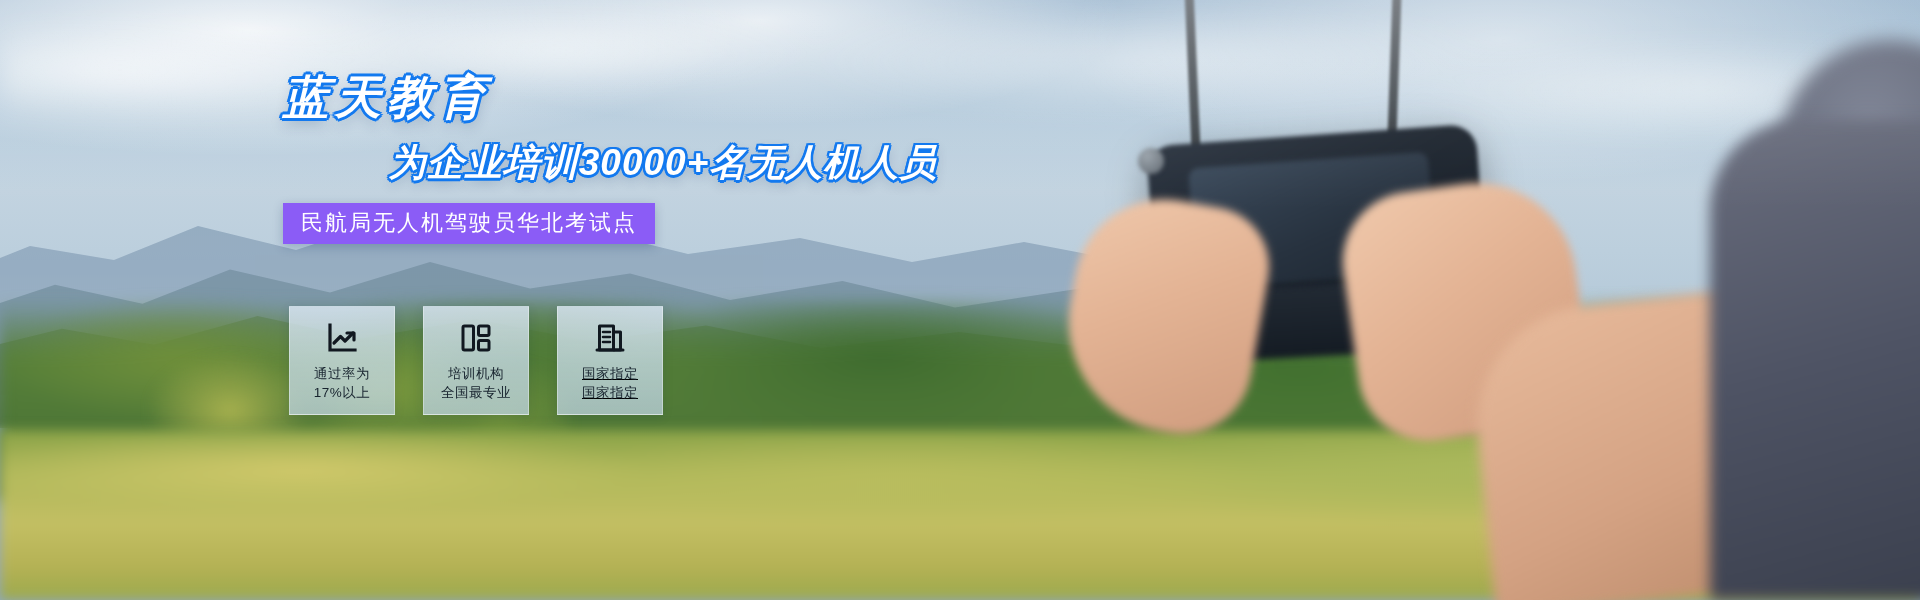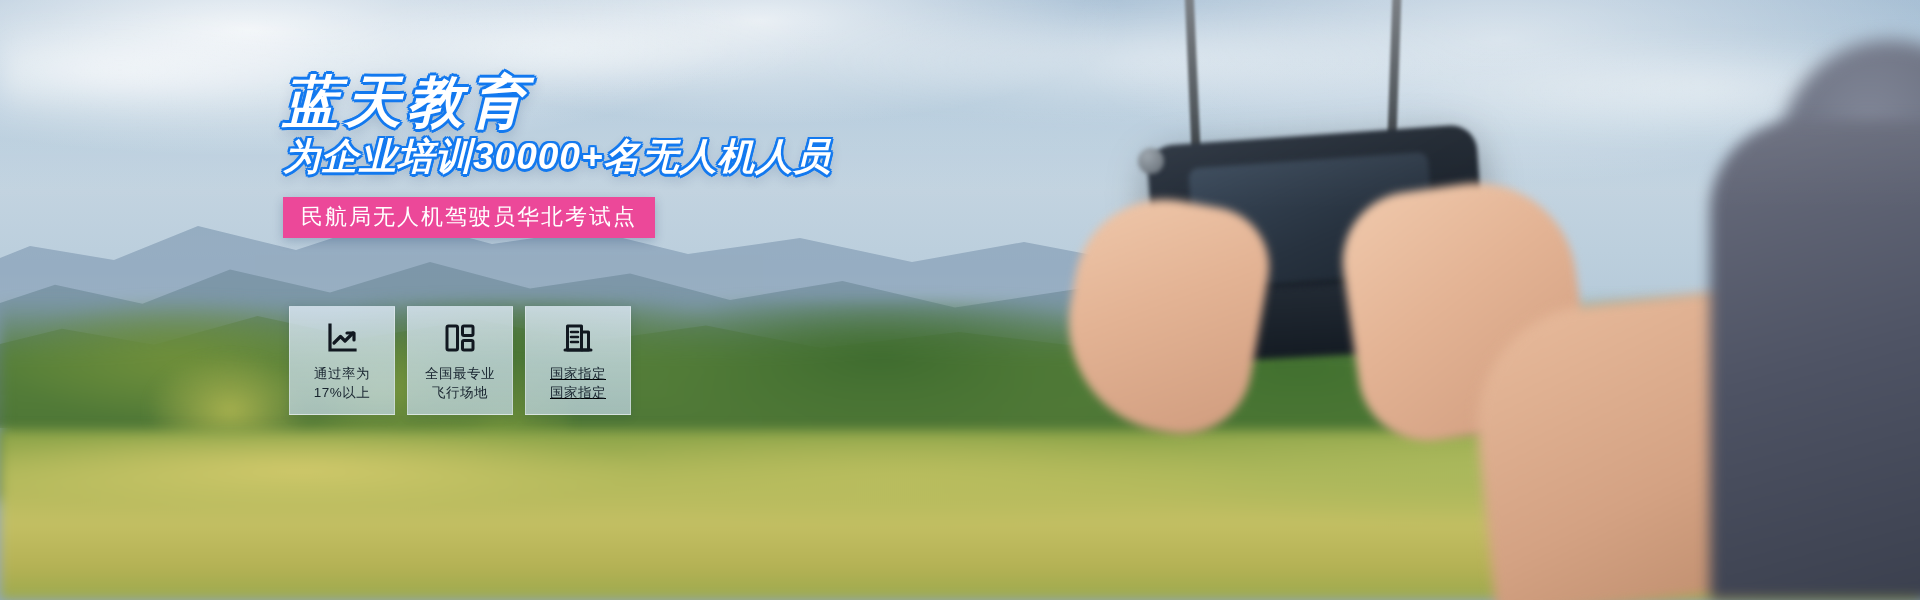--- a/index.html
+++ b/index.html
@@ -186,73 +186,74 @@
 
   
   .content {
     position: absolute;
     left: 283px;
     top: 74px;
     width: 760px;
   }
 
   .headline {
-    font-size: 56px;
+    font-size: 46px;
     line-height: 1;
     font-weight: 700;
     letter-spacing: 6px;
     color: #ffffff;
     font-style: italic;
     text-shadow:
       -2px -2px 0 #1379ef,  2px -2px 0 #1379ef,
       -2px  2px 0 #1379ef,  2px  2px 0 #1379ef,
       -3px  0   0 #1379ef,  3px  0   0 #1379ef,
        0   -3px 0 #1379ef,  0    3px 0 #1379ef,
        0 6px 14px rgba(0,40,90,.28);
     white-space: nowrap;
   }
 
   .subheadline {
-    margin-top: 8px;
+    margin-top: 24px;
     font-size: 37px;
     line-height: 1;
     font-weight: 700;
     font-style: italic;
     letter-spacing: 1px;
     color: #ffffff;
     text-shadow:
       -2px -2px 0 #1379ef,  2px -2px 0 #1379ef,
       -2px  2px 0 #1379ef,  2px  2px 0 #1379ef,
       -2.5px 0 0 #1379ef,  2.5px 0 0 #1379ef,
        0 -2.5px 0 #1379ef,  0 2.5px 0 #1379ef,
        0 5px 12px rgba(0,40,90,.25);
     white-space: nowrap;
+    text-align: center;
   }
 
   .badge {
     display: inline-block;
     margin-top: 22px;
     padding: 9px 18px 10px 18px;
-    background: #ec4899;
+    background: #8b5cf6;
     color: #ffffff;
     font-size: 22px;
     line-height: 1;
     letter-spacing: 2px;
     font-weight: 400;
     white-space: nowrap;
     box-shadow: 0 3px 10px rgba(0,40,90,.22);
   }
 
   
   .cards {
     position: absolute;
     left: 289px;
     top: 306px;
     display: flex;
-    gap: 12px;
+    gap: 28px;
   }
 
   .card {
     width: 106px;
     min-height: 104px;
     background: linear-gradient(180deg, rgba(222,234,246,.80) 0%, rgba(205,224,240,.74) 55%, rgba(196,217,236,.70) 100%);
     border: 1px solid rgba(255,255,255,.35);
     display: flex;
     flex-direction: column;
     align-items: center;
@@ -336,22 +337,22 @@
 
     <div class="card card-3">
       <div class="card-icon">
         <svg width="32" height="32" viewBox="0 0 32 32" fill="none">
           <rect x="3" y="4" width="10.5" height="24" rx="1.5" stroke="#111820" stroke-width="3"></rect>
           <rect x="18.5" y="4" width="10.5" height="9.5" rx="1.5" stroke="#111820" stroke-width="3"></rect>
           <rect x="18.5" y="18.5" width="10.5" height="9.5" rx="1.5" stroke="#111820" stroke-width="3"></rect>
         </svg>
       </div>
       <div class="card-text">
+        <div>培训机构</div>
         <div>全国最专业</div>
-        <div>飞行场地</div>
       </div>
     </div>
 
     <div class="card card-4">
       <div class="card-icon">
         <svg width="32" height="32" viewBox="0 0 32 32" fill="none">
           <path d="M5.5 4 h14 v24 h-14 z" stroke="#111820" stroke-width="3" stroke-linejoin="round"></path>
           <path d="M9 10 h7 M9 15 h7 M9 20 h7" stroke="#111820" stroke-width="2.6" stroke-linecap="round"></path>
           <path d="M19.5 10 h7 v18 h-7" stroke="#111820" stroke-width="3" stroke-linejoin="round"></path>
           <path d="M3 28 h26" stroke="#111820" stroke-width="3" stroke-linecap="round"></path>

